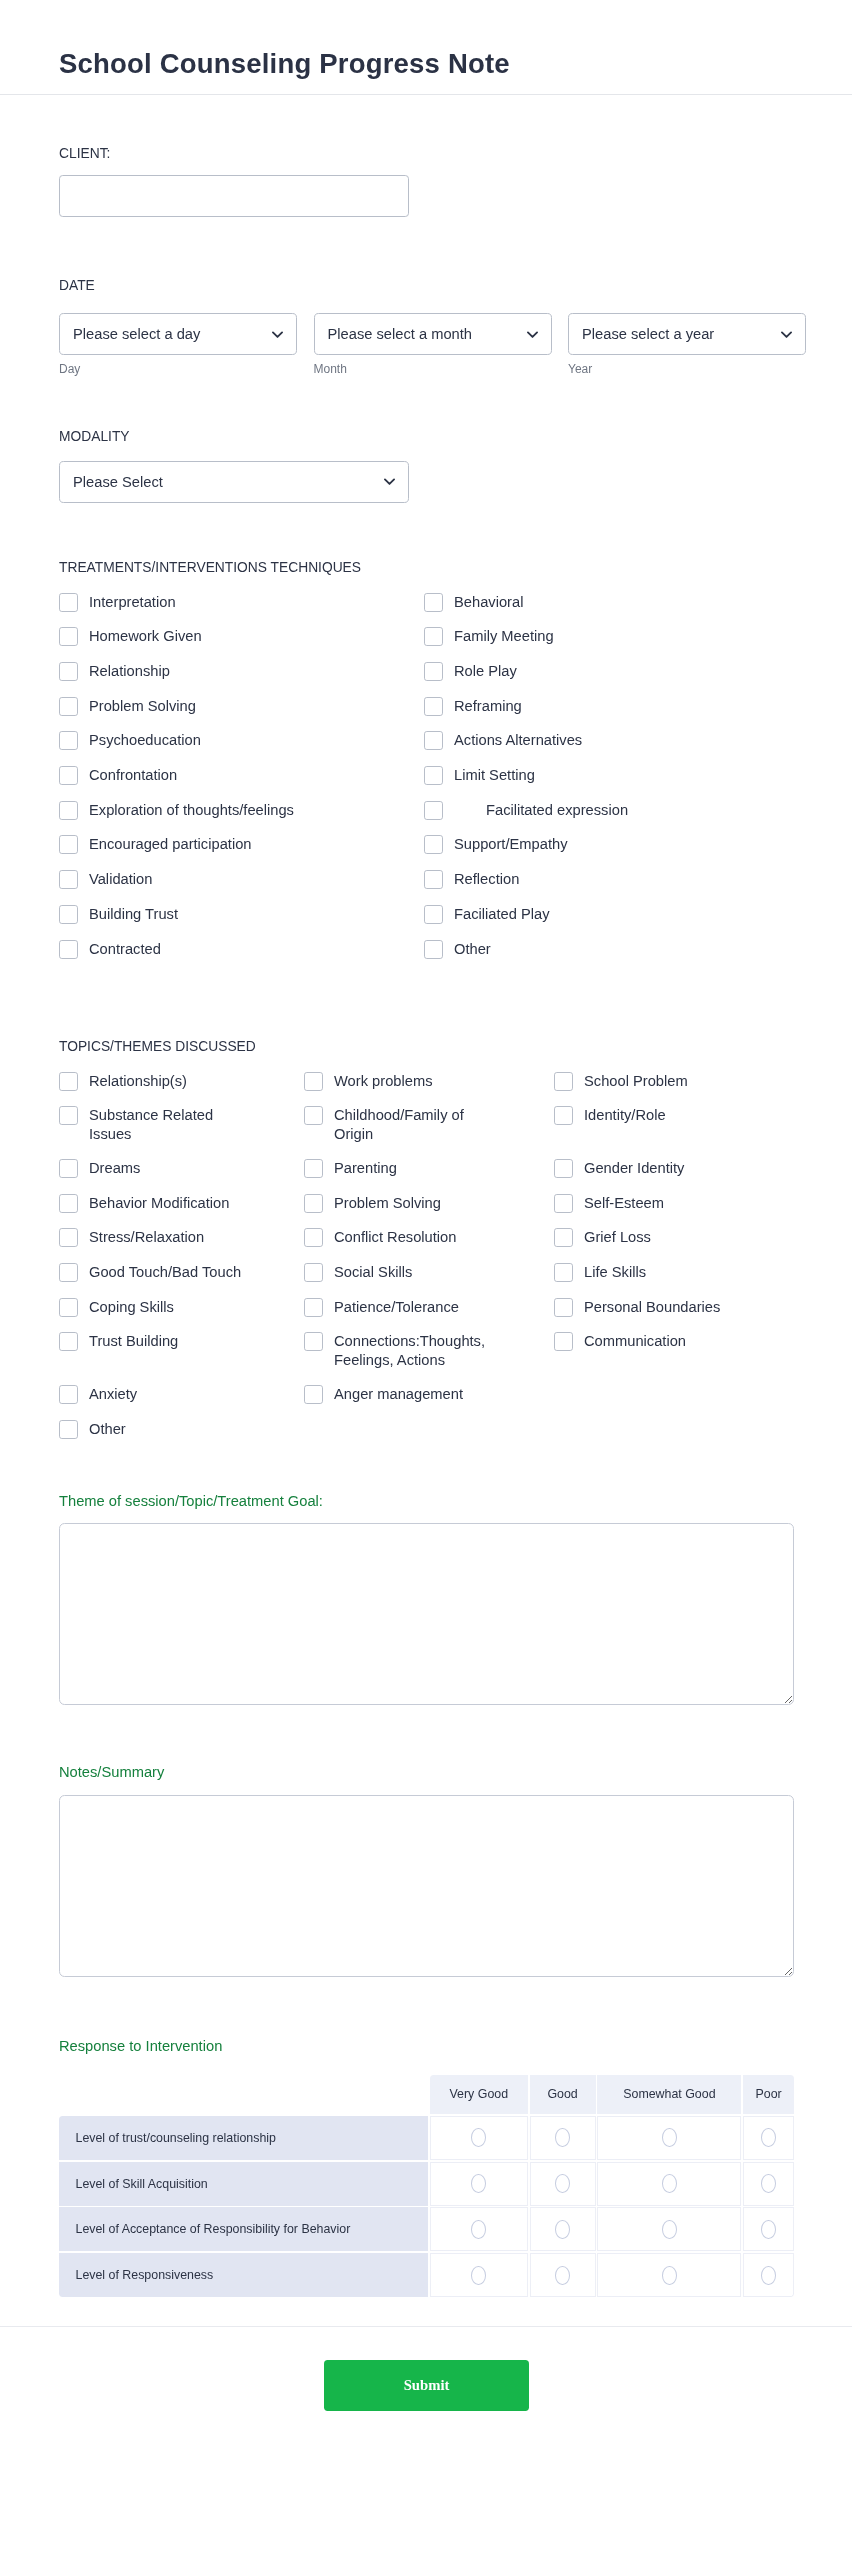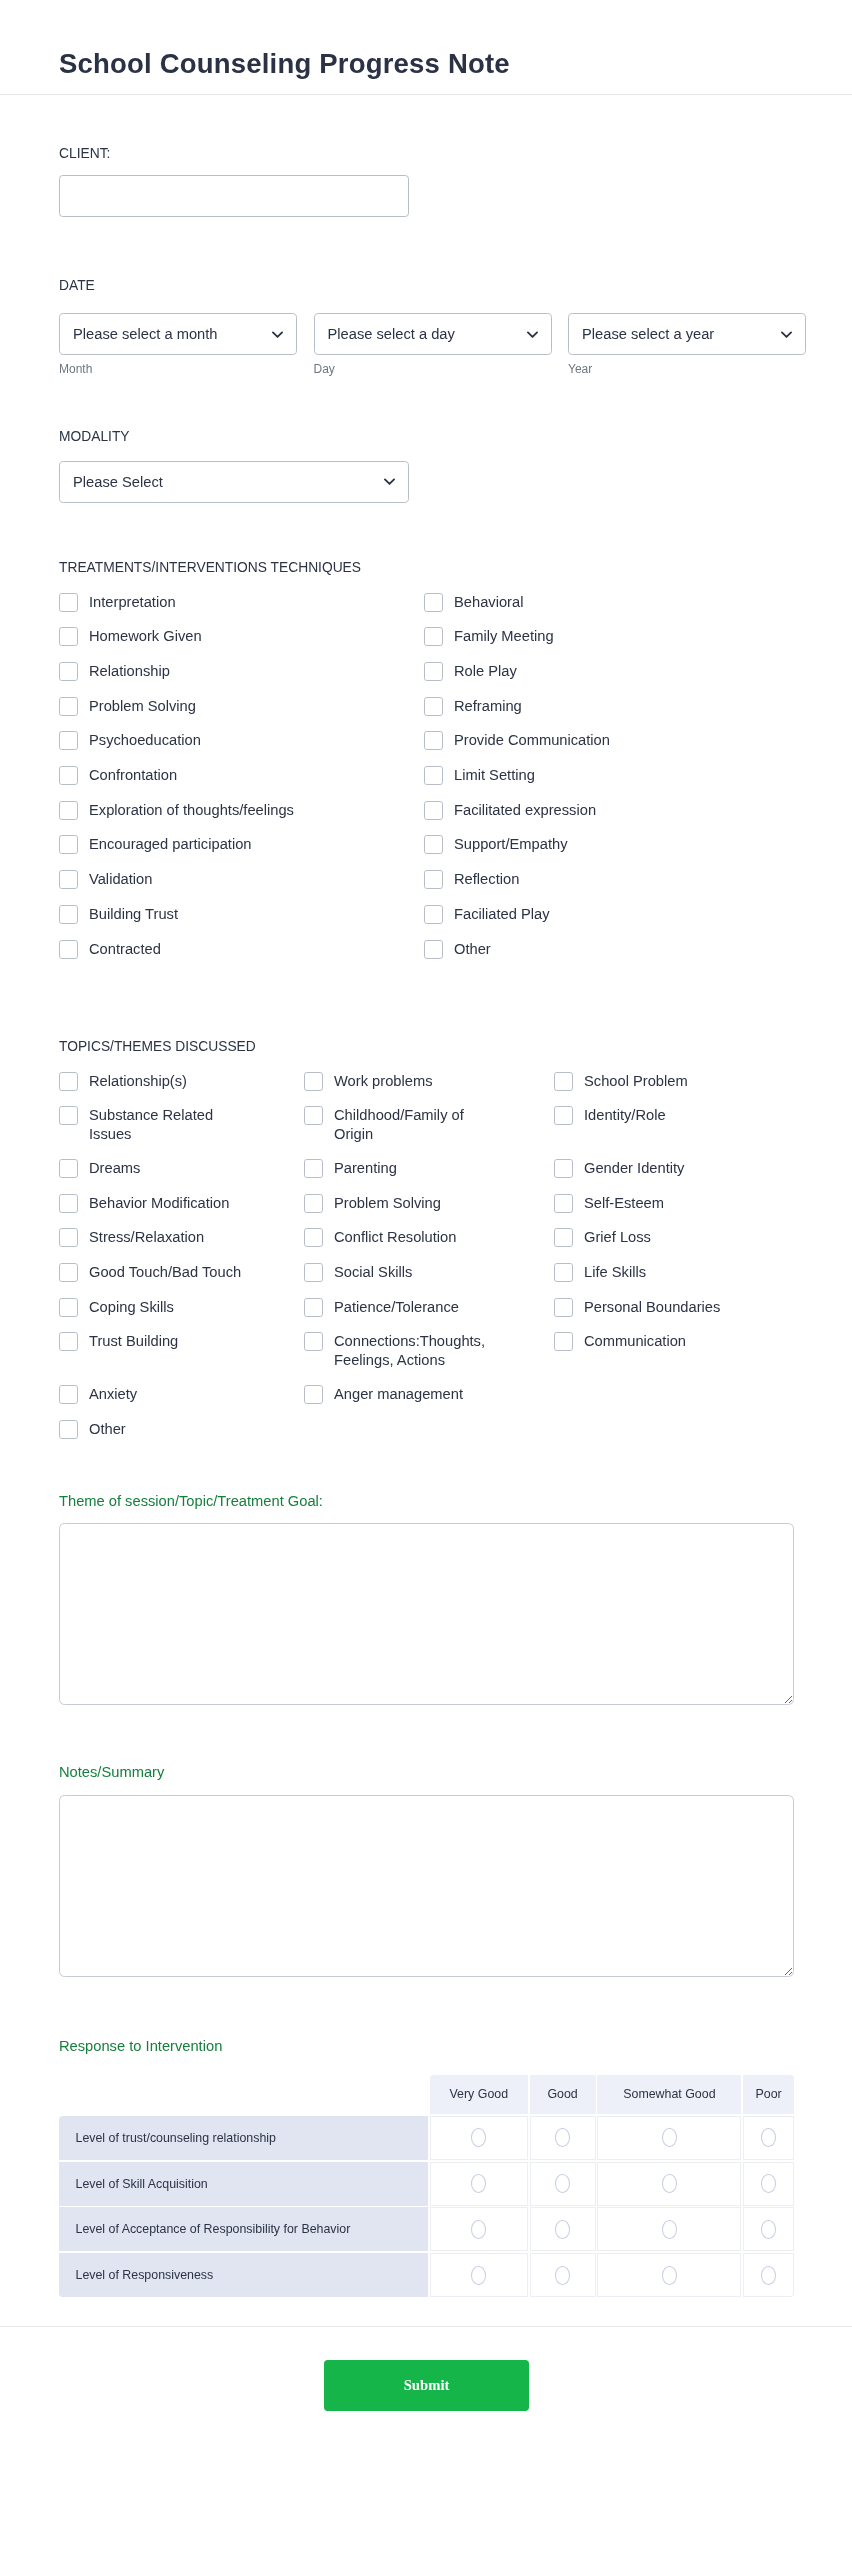--- a/index.html
+++ b/index.html
@@ -95,36 +95,36 @@
   <div class="divider"></div>
 
   <div class="content">
 
     <div class="q-label client-label">CLIENT:</div>
     <input class="text-input" type="text" placeholder="" style="">
 
     <div class="q-label date-label">DATE</div>
     <div class="date-row">
       <div class="select-wrap">
+        <div class="select select-day">
+          <span>Please select a day</span>
+          <svg class="chevron" width="11" height="7.3" viewBox="0 0 12 8">
+              <polyline points="1,1.5 6,6.5 11,1.5" fill="none" stroke="#2c3345" stroke-width="2" stroke-linecap="round" stroke-linejoin="round"></polyline>
+            </svg>
+        </div>
+        <div class="sublabel">Day</div>
+      </div>
+      <div class="select-wrap">
         <div class="select select-month">
           <span>Please select a month</span>
           <svg class="chevron" width="11" height="7.3" viewBox="0 0 12 8">
               <polyline points="1,1.5 6,6.5 11,1.5" fill="none" stroke="#2c3345" stroke-width="2" stroke-linecap="round" stroke-linejoin="round"></polyline>
             </svg>
         </div>
         <div class="sublabel">Month</div>
-      </div>
-      <div class="select-wrap">
-        <div class="select select-day">
-          <span>Please select a day</span>
-          <svg class="chevron" width="11" height="7.3" viewBox="0 0 12 8">
-              <polyline points="1,1.5 6,6.5 11,1.5" fill="none" stroke="#2c3345" stroke-width="2" stroke-linecap="round" stroke-linejoin="round"></polyline>
-            </svg>
-        </div>
-        <div class="sublabel">Day</div>
       </div>
       <div class="select-wrap">
         <div class="select select-year">
           <span>Please select a year</span>
           <svg class="chevron" width="11" height="7.3" viewBox="0 0 12 8">
               <polyline points="1,1.5 6,6.5 11,1.5" fill="none" stroke="#2c3345" stroke-width="2" stroke-linecap="round" stroke-linejoin="round"></polyline>
             </svg>
         </div>
         <div class="sublabel">Year</div>
       </div>
@@ -173,35 +173,35 @@
         <label class="cb-item" style="grid-area: 4 / 2;">
           <span class="cb"></span>
           <span class="cb-label">Reframing</span>
         </label>
         <label class="cb-item" style="grid-area: 5 / 1;">
           <span class="cb"></span>
           <span class="cb-label">Psychoeducation</span>
         </label>
         <label class="cb-item" style="grid-area: 5 / 2;">
           <span class="cb"></span>
-          <span class="cb-label">Provide Communication</span>
+          <span class="cb-label">Actions Alternatives</span>
         </label>
         <label class="cb-item" style="grid-area: 6 / 1;">
           <span class="cb"></span>
           <span class="cb-label">Confrontation</span>
         </label>
         <label class="cb-item" style="grid-area: 6 / 2;">
           <span class="cb"></span>
           <span class="cb-label">Limit Setting</span>
         </label>
         <label class="cb-item" style="grid-area: 7 / 1;">
           <span class="cb"></span>
           <span class="cb-label">Exploration of thoughts/feelings</span>
         </label>
-        <label class="cb-item" style="grid-area: 7 / 2;">
+        <label class="cb-item" style="grid-area: 7 / 2; gap: 32px;">
           <span class="cb"></span>
           <span class="cb-label">Facilitated expression</span>
         </label>
         <label class="cb-item" style="grid-area: 8 / 1;">
           <span class="cb"></span>
           <span class="cb-label">Encouraged participation</span>
         </label>
         <label class="cb-item" style="grid-area: 8 / 2;">
           <span class="cb"></span>
           <span class="cb-label">Support/Empathy</span>

